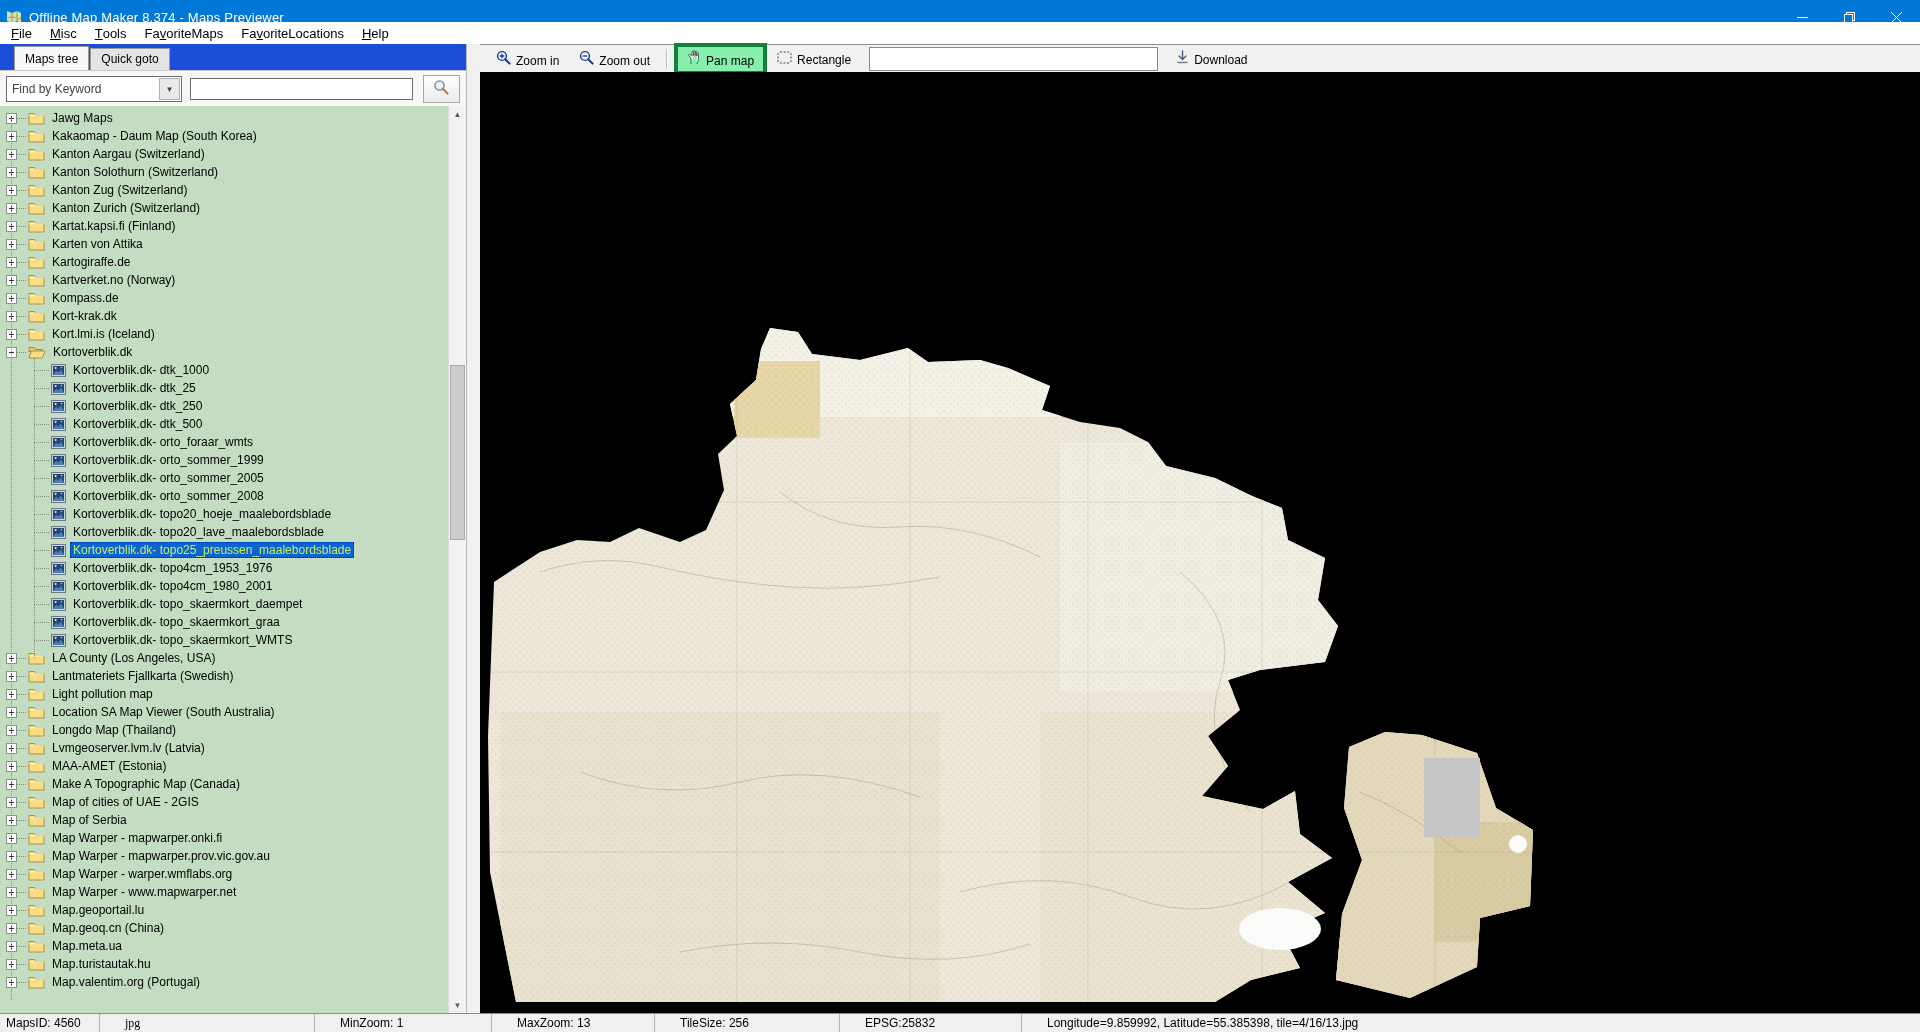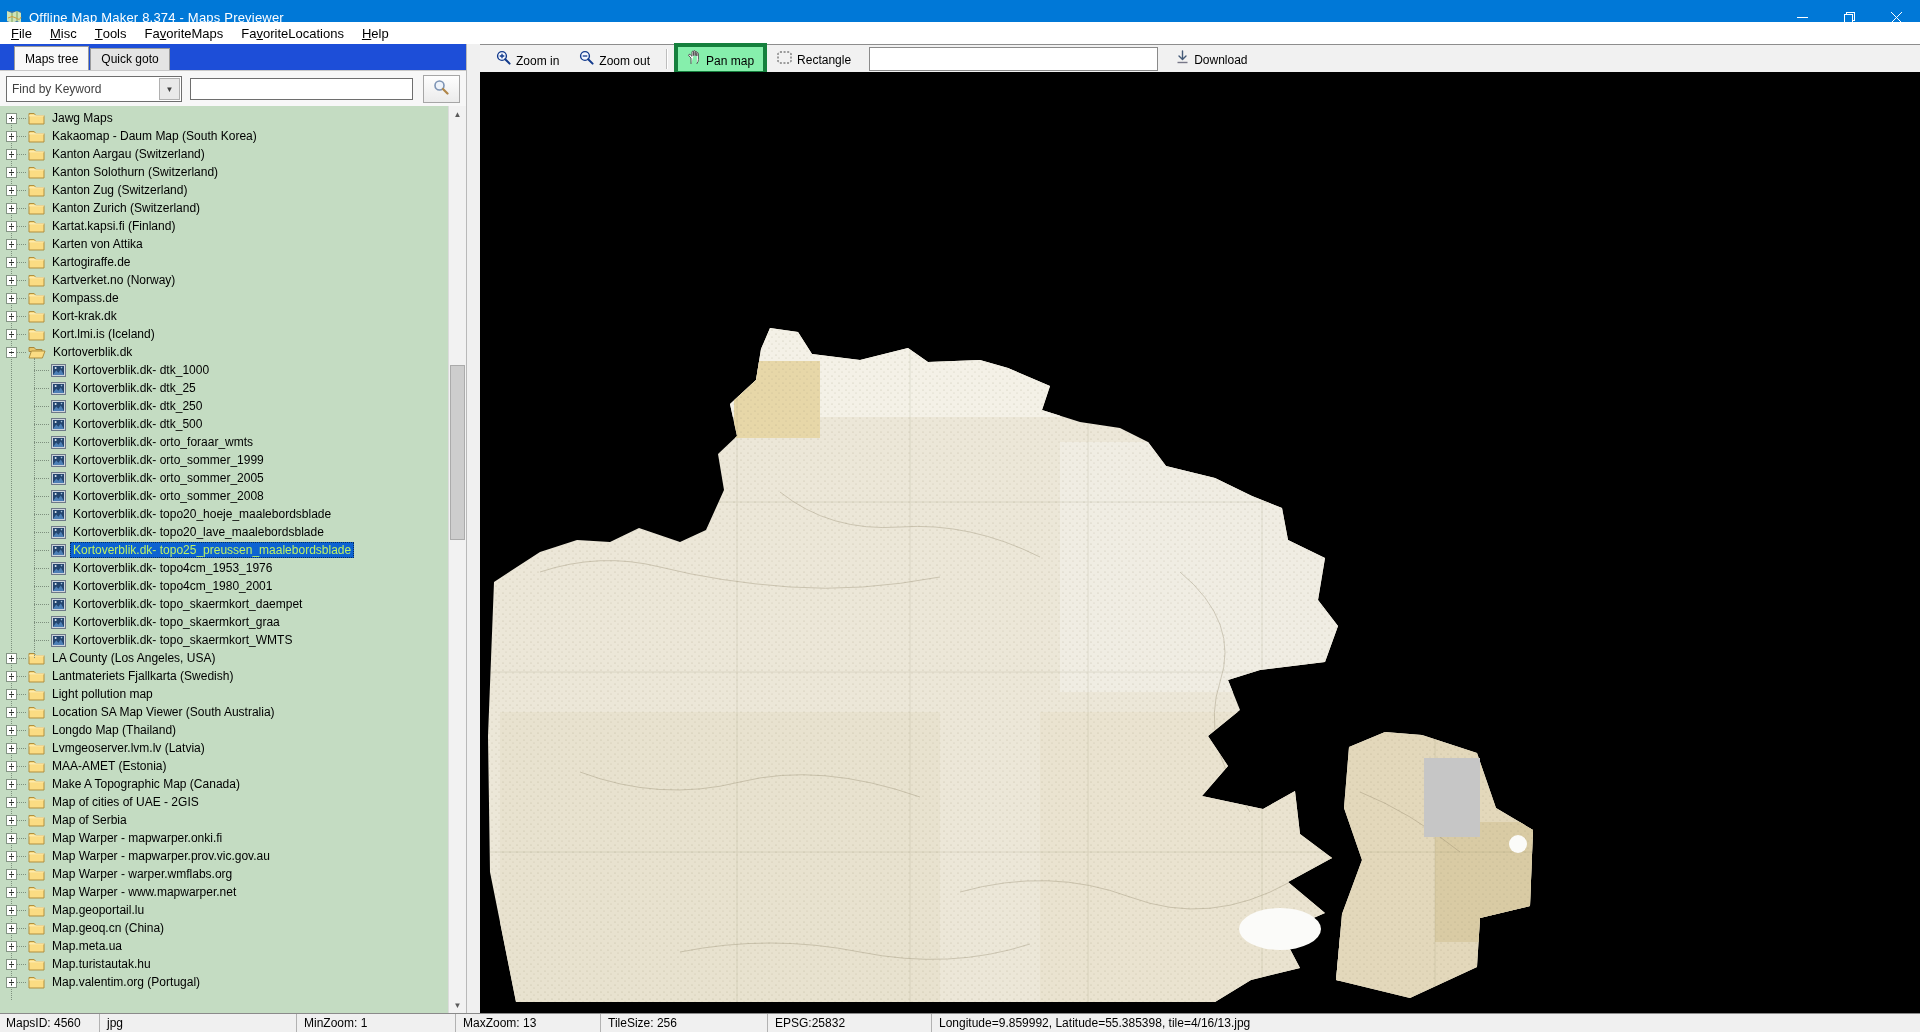--- a/index.html
+++ b/index.html
@@ -58,21 +58,21 @@
   .tb-btn{display:flex;align-items:flex-end;gap:5px;padding:3px 9px;border:1px solid transparent}
   .tb-btn.active{background:#86efac;border:4px solid #15803d}
   .tb-sep{width:0;height:20px;border-left:1px solid #bdbdbd;border-right:1px solid #fff;margin:0 6px}
   .tb-input{width:283px;height:20px;border:1px solid #8a8a8a;margin:0 8px;outline:none;font-size:12px}
   .mapview{position:absolute;top:28px;left:0;right:0;bottom:0;background:#000;overflow:hidden}
   svg.map{width:100%;height:100%;display:block}
   
   .statusbar{position:absolute;left:0;right:0;bottom:0;height:18px;background:#f0f0f0;display:flex;
              font-size:12px;color:#000;border-top:1px solid #8a8a8a;align-items:stretch}
   .st-panel{border-right:1px solid #b2b2b2;padding:4px 6px;display:flex;align-items:center;
-            white-space:nowrap;box-sizing:border-box;margin-right:1px;overflow:hidden}
+            white-space:nowrap;box-sizing:border-box;margin-right:19px;overflow:hidden}
   .st-panel:last-child{flex:1;border-right:none}
 </style>
 </head>
 <body>
 
 <div class="titlebar">
   <span class="app-icon">
     <svg width="16" height="16" viewBox="0 0 16 16">
       <rect x="1" y="2" width="14" height="12" fill="#2f6fae"></rect>
       <path d="M1 2 L6 4 L11 2 L15 4 L15 14 L11 12 L6 14 L1 12 Z" fill="#cfe3b8"></path>
@@ -832,19 +832,19 @@
 
       <rect x="944" y="686" width="56" height="79" fill="#c6c6c6"></rect>
       <ellipse cx="800" cy="857" rx="41" ry="21" fill="#fbfbf9"></ellipse>
       <circle cx="1038" cy="772" r="9" fill="#fbfbf9"></circle>
     </svg>
   </div>
 </div>
 
 <div class="statusbar" id="statusbar">
     <div class="st-panel" style="width: 100px;">MapsID: 4560</div>
-    <div class="st-panel" style="width: 196px;">jpg</div>
+    <div class="st-panel" style="width: 196px; font-family: Liberation Serif, serif;">jpg</div>
     <div class="st-panel" style="width: 158px;">MinZoom: 1</div>
     <div class="st-panel" style="width: 144px;">MaxZoom: 13</div>
     <div class="st-panel" style="width: 166px;">TileSize: 256</div>
     <div class="st-panel" style="width: 163px;">EPSG:25832</div>
     <div class="st-panel">Longitude=9.859992, Latitude=55.385398, tile=4/16/13.jpg</div>
   </div>
 
 </body></html>

